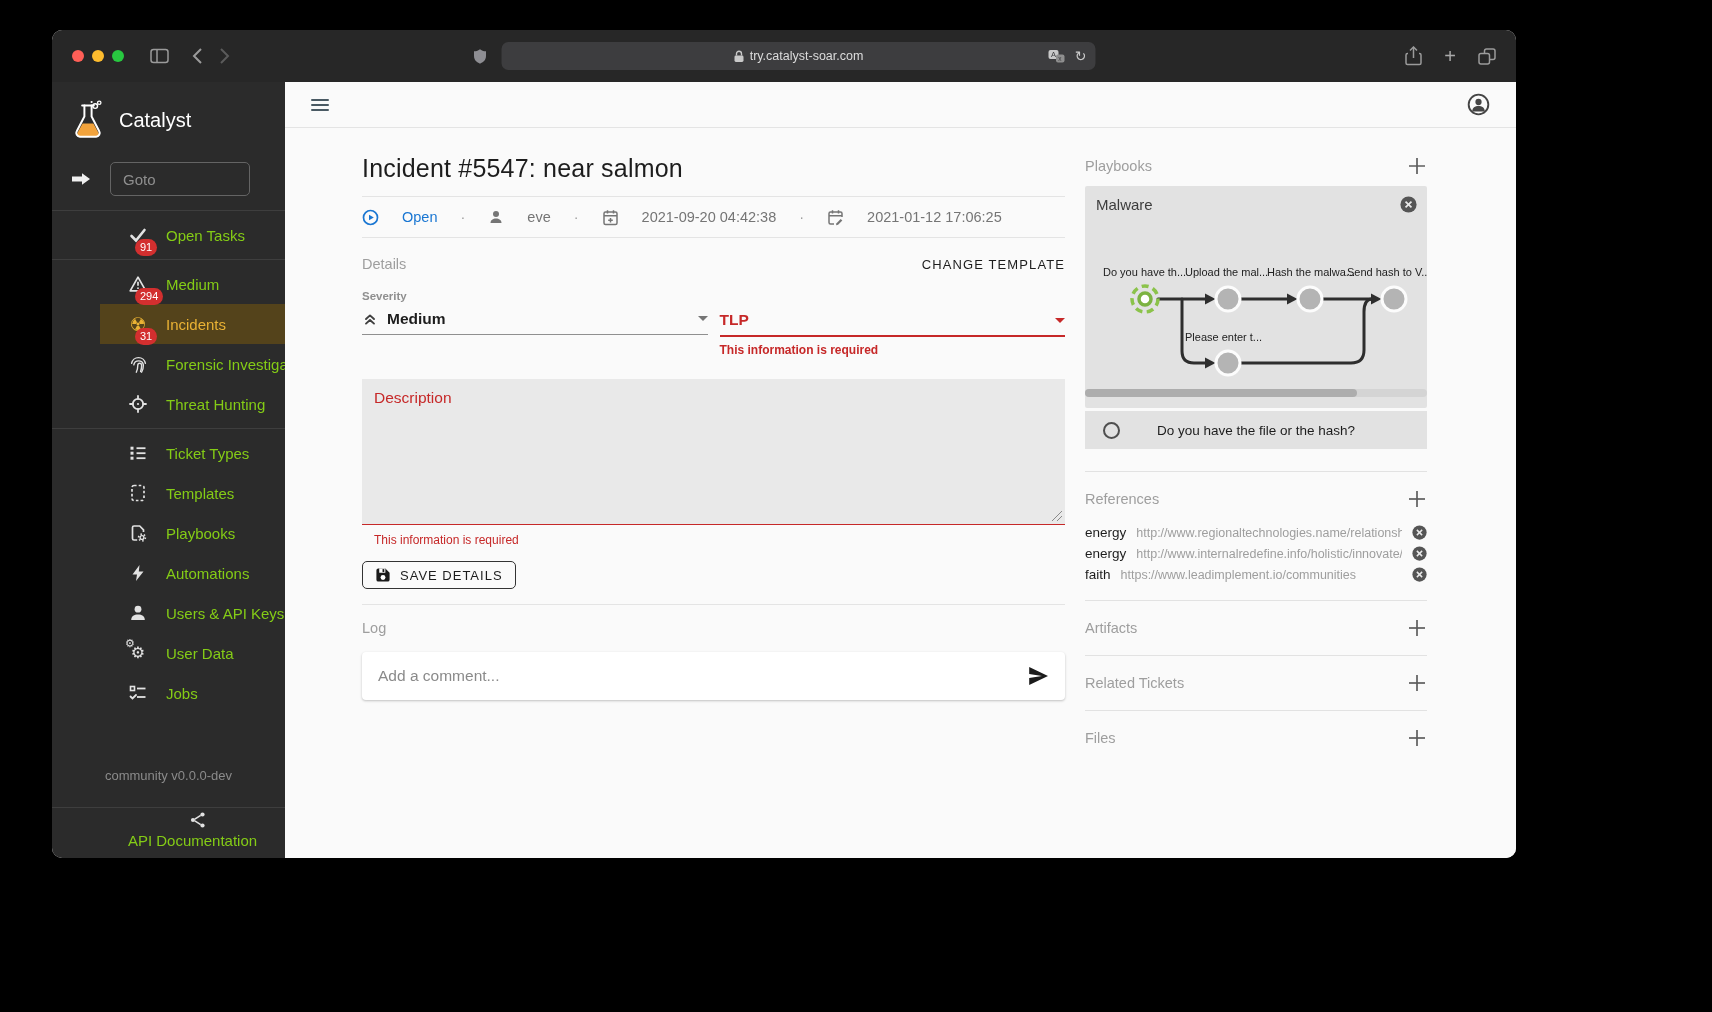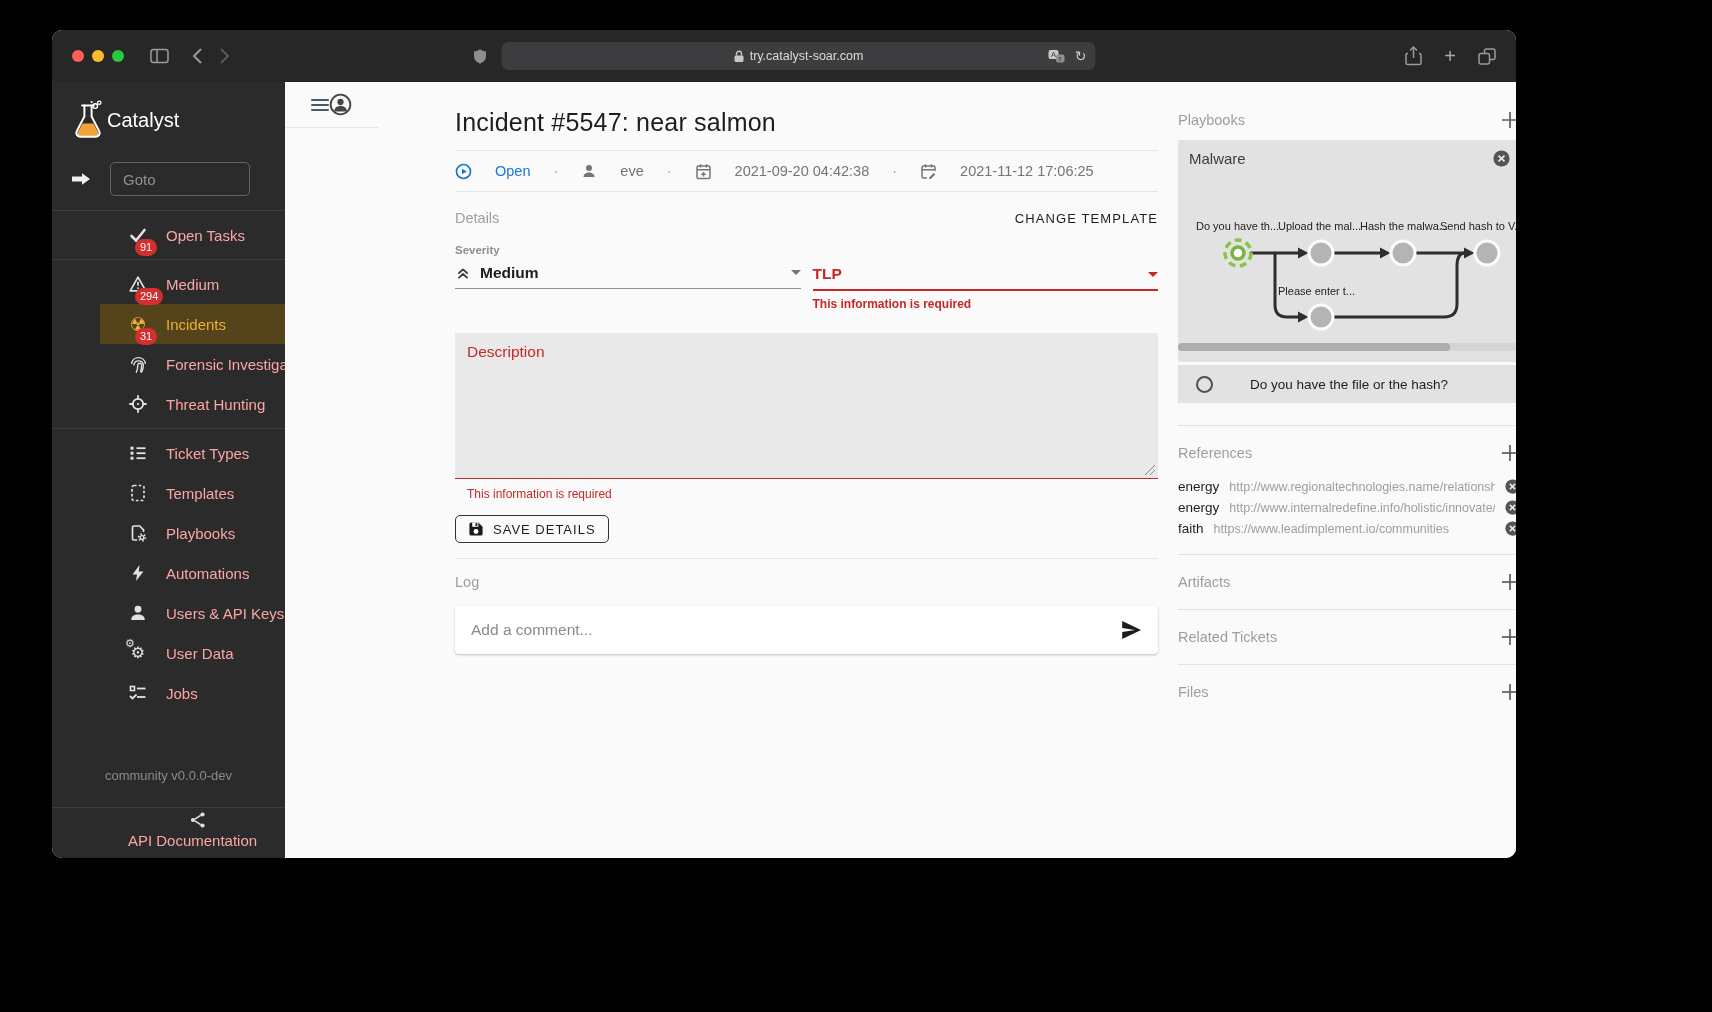--- a/index.html
+++ b/index.html
@@ -24,47 +24,47 @@
             display:flex; align-items:center; justify-content:center; cursor:text; }
   .url-text { color:#dcdcdc; font-size:12.5px; margin-left:5px; }
   .url-right { position:absolute; right:9px; display:flex; align-items:center; gap:9px; }
   .reload-glyph { color:#c9c9c9; font-size:14px; cursor:pointer; }
   .tb-right { margin-left:auto; margin-right:20px; display:flex; align-items:center; gap:22px; }
   .plus-glyph { color:#a9a9a9; font-size:20px; font-weight:300; cursor:pointer; line-height:1; }
 
   
   .app { display:flex; height:776px; }
   .sidebar { width:233px; background:#2b2b2b; display:flex; flex-direction:column; flex-shrink:0; }
-  .logo-row { height:64px; display:flex; align-items:center; padding-left:18px; gap:1px; margin-top:6px; }
+  .logo-row { height:64px; display:flex; align-items:center; padding-left:18px; gap:13px; margin-top:6px; }
   .app-name { color:#ffffff; font-size:20px; }
   .goto-row { display:flex; align-items:center; margin:10px 0 14px; }
   .goto-ic { width:58px; display:flex; justify-content:center; color:#f0f0f0; }
   .goto-input { width:140px; height:34px; background:transparent; border:1px solid #646464; border-radius:5px;
                 color:#ddd; padding:0 12px; font-size:15px; outline:none; font-family:inherit; }
   .goto-input::placeholder { color:#8f8f8f; }
   .sdiv { height:1px; background:#3e3e3e; flex-shrink:0; }
   .sgroup { padding:4px 0; }
   .nav-item { height:40px; display:flex; align-items:center; cursor:pointer;margin-left:48px; }
   .s-icon { width:24px; height:24px; margin-left:26px; margin-right:16px; position:relative;
             color:#e2e2e2; display:flex; align-items:center; justify-content:center; flex-shrink:0; }
-  .s-label { color:#fca5a5; font-size:15px; white-space:nowrap; }
+  .s-label { color:#84cc16; font-size:15px; white-space:nowrap; }
   .badge { position:absolute; bottom:-9px; left:9px; background:#d32f2f; color:#fff; font-size:11px;
            line-height:1; padding:3px 5px; border-radius:9px; min-width:12px; text-align:center; }
   .nav-item.active { background:#54431b; }
   .nav-item.active .s-label { color:#eab234; }
   .nav-item.active .s-icon { color:#eab234; }
   .rad-glyph { font-size:19px; line-height:1; }
   .gear-big { font-size:16px; line-height:1; }
   .gear-small { font-size:11px; line-height:1; position:absolute; left:-1px; top:-3px; }
   .s-spacer { flex:1; }
   .version { color:#8b8b8b; font-size:13px; text-align:center; margin-bottom:24px; }
   .api-row { height:50px;flex-direction:column; }
 
   
-  main { flex:1; display:flex; flex-direction:row; background:#fafafa; min-width:0; }
+  main { flex:1; display:flex; flex-direction:column; background:#fafafa; min-width:0; }
   .topbar { height:46px; display:flex; align-items:center; border-bottom:1px solid #e4e4e4; flex-shrink:0; }
   .hamburger { margin-left:26px; width:18px; cursor:pointer; }
   .hamburger div { height:2px; background:#4a5a63; margin:3px 0; border-radius:1px; }
   .avatar { margin-left:auto; margin-right:26px; cursor:pointer; display:flex; }
   .content { display:flex; flex:1; min-height:0; }
   .col-left { margin-left:77px; width:703px; flex-shrink:0; }
   .col-right { margin-left:20px; width:342px; flex-shrink:0; }
 
   .page-title { font-size:25px; font-weight:400; color:#1d1d1d; margin:26px 0 13px; letter-spacing:.2px; }
   .hr { height:1px; background:#e4e4e4; }
@@ -423,21 +423,21 @@
             </svg>
             <span>2021-09-20 04:42:38</span>
             <span class="mdot">·</span>
             <svg width="17" height="17" viewBox="0 0 17 17" fill="none" stroke="#757575" stroke-width="1.5">
               <path d="M15 8V4.5A1.5 1.5 0 0 0 13.5 3h-10A1.5 1.5 0 0 0 2 4.5v9A1.5 1.5 0 0 0 3.5 15H7"></path>
               <line x1="5.5" y1="1.2" x2="5.5" y2="4.4"></line>
                   <line x1="11.5" y1="1.2" x2="11.5" y2="4.4"></line>
                   <line x1="2" y1="6.8" x2="15" y2="6.8"></line>
               <path d="M9.5 14.2 l4.2-4.2 1.6 1.6 -4.2 4.2 -2.1 .5 z" fill="#757575" stroke="none"></path>
             </svg>
-            <span>2021-11-12 17:06:25</span>
+            <span>2021-01-12 17:06:25</span>
           </div>
           <div class="hr"></div>
 
           <div class="details-head">
             <span class="sec-label">Details</span>
             <button class="change-btn">CHANGE TEMPLATE</button>
           </div>
 
           <div class="fields">
             <div class="field">

